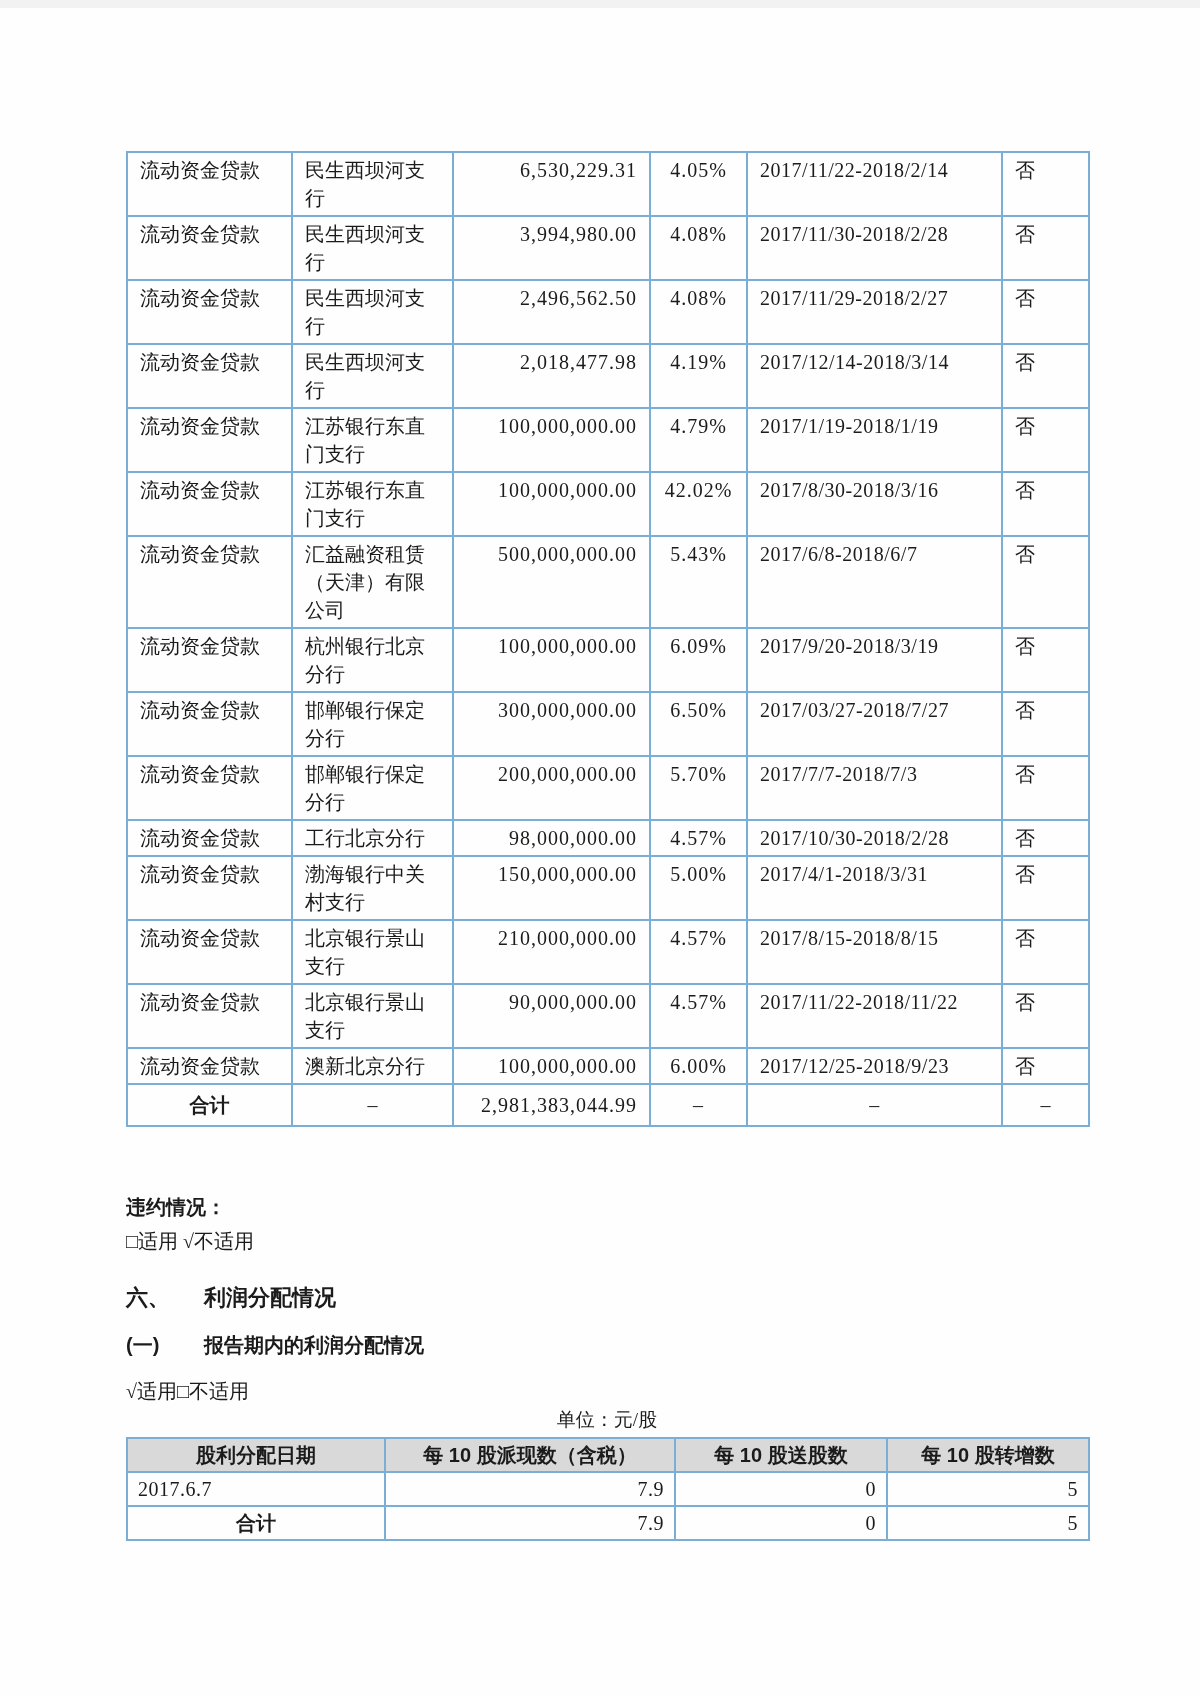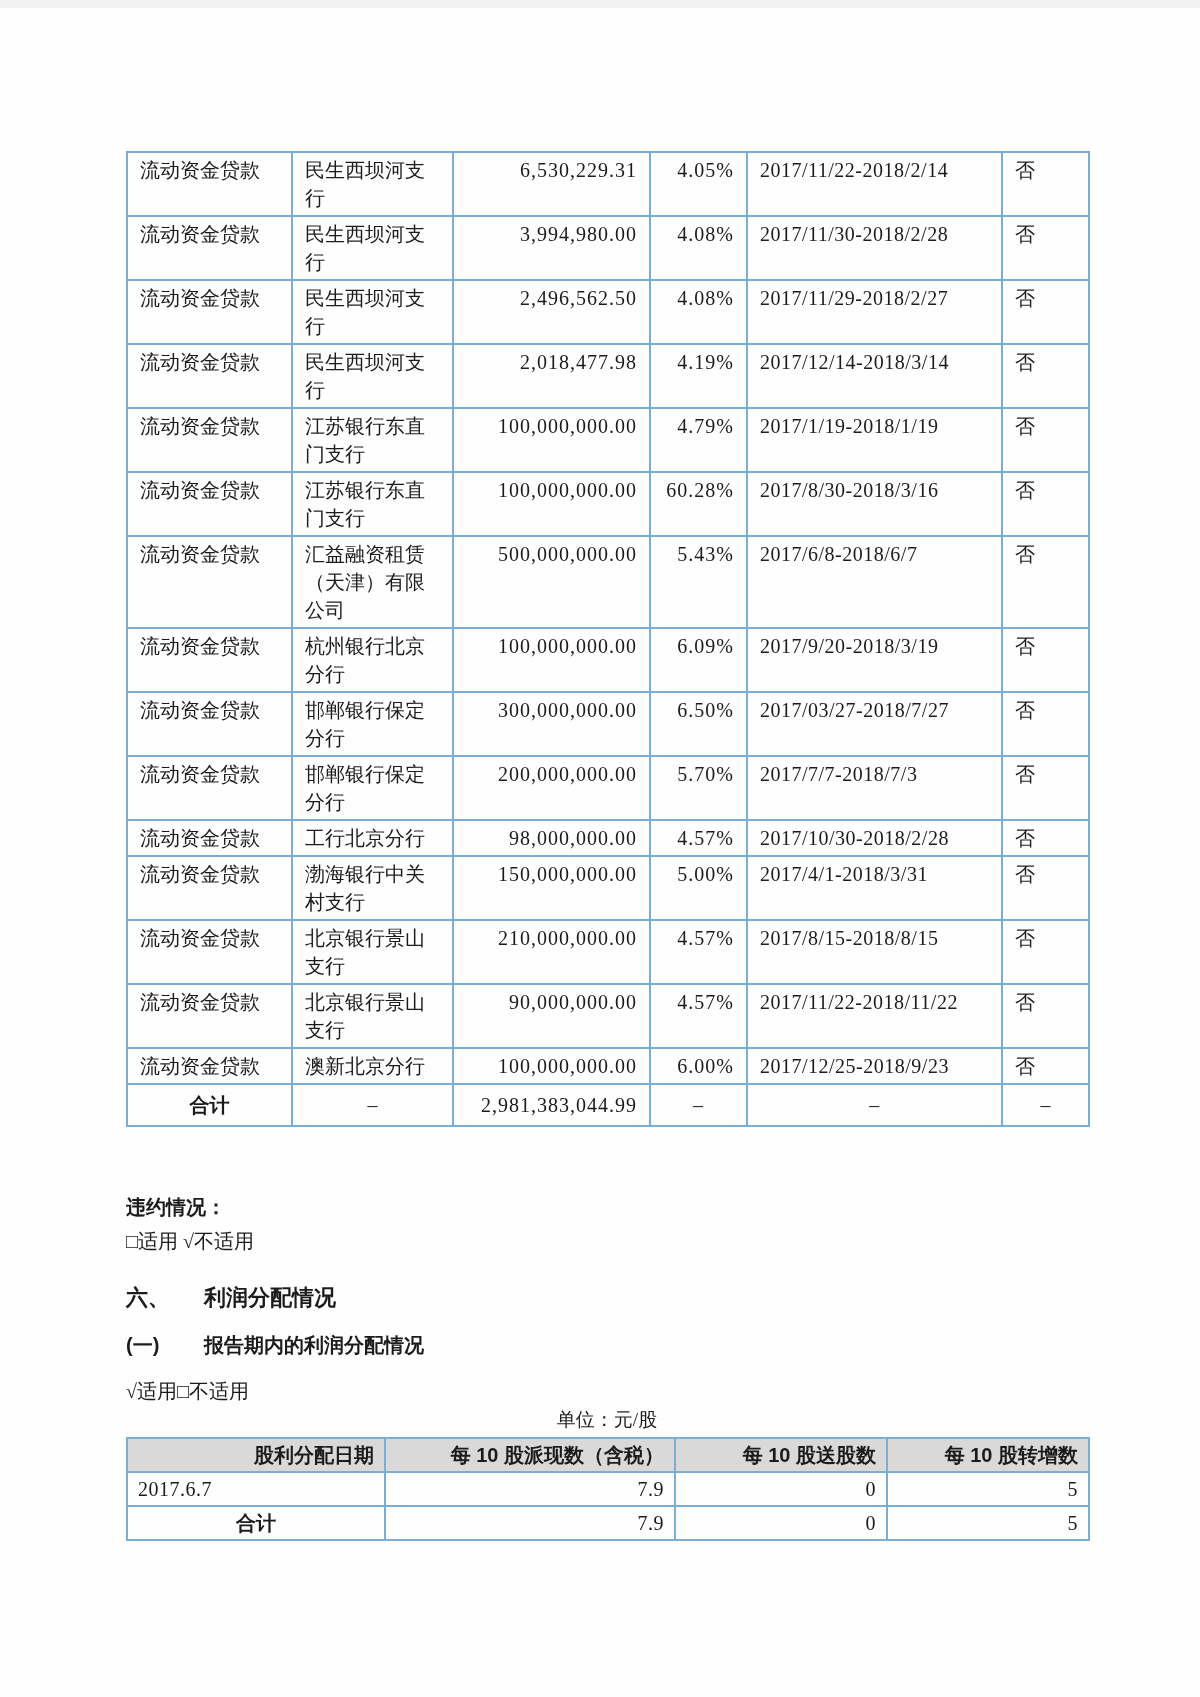--- a/index.html
+++ b/index.html
@@ -18,21 +18,21 @@
   table.loan-table td {
     border:2px solid #7aaed4;
     vertical-align:top;
     font-size:20px; line-height:28px;
     padding:3px 12px 3px 12px;
     overflow:hidden;
   }
   td.col-type   { padding-left:12px; }
   td.col-lender { padding-left:12px; }
   td.col-amount { text-align:right; padding-right:15px; letter-spacing:1px; }
-  td.col-rate   { text-align:right; padding-right:8px; letter-spacing:1px; }
+  td.col-rate   { text-align:center; padding-right:8px; letter-spacing:1px; }
   td.col-period { padding-left:12px; letter-spacing:0.5px; }
   td.col-overdue{ padding-left:18px; }
 
   tr.loan-total-row td { padding-top:6px; padding-bottom:6px; }
   td.total-label {
     text-align:center;
     font-family:"Liberation Sans","DejaVu Sans",sans-serif;
     font-weight:bold; font-size:20px;
   }
   td.dash { text-align:center; padding-left:0; padding-right:0; }
@@ -65,21 +65,21 @@
     border-collapse:collapse; width:962px; table-layout:fixed; margin-top:4px;
   }
   table.div-table th, table.div-table td {
     border:2px solid #7aaed4;
     font-size:20px; line-height:26px; padding:3px 10px;
     overflow:hidden;
   }
   table.div-table th {
     background:#d9d9d9;
     font-family:"Liberation Sans","DejaVu Sans",sans-serif;
-    font-weight:bold; text-align:right;
+    font-weight:bold; text-align:center;
   }
   td.d-date  { text-align:left; padding-left:10px; letter-spacing:0.5px; }
   td.d-num   { text-align:right; padding-right:14px; letter-spacing:0.5px;font-family:Liberation Serif, serif; }
   td.d-total {
     text-align:center;
     font-family:"Liberation Sans","DejaVu Sans",sans-serif;
     font-weight:bold;
   }
 </style>
 </head>
@@ -135,21 +135,21 @@
             <td class="col-lender">江苏银行东直门支行</td>
             <td class="col-amount">100,000,000.00</td>
             <td class="col-rate">4.79%</td>
             <td class="col-period">2017/1/19-2018/1/19</td>
             <td class="col-overdue">否</td>
           </tr>
           <tr>
             <td class="col-type">流动资金贷款</td>
             <td class="col-lender">江苏银行东直门支行</td>
             <td class="col-amount">100,000,000.00</td>
-            <td class="col-rate">60.28%</td>
+            <td class="col-rate">42.02%</td>
             <td class="col-period">2017/8/30-2018/3/16</td>
             <td class="col-overdue">否</td>
           </tr>
           <tr>
             <td class="col-type">流动资金贷款</td>
             <td class="col-lender">汇益融资租赁（天津）有限公司</td>
             <td class="col-amount">500,000,000.00</td>
             <td class="col-rate">5.43%</td>
             <td class="col-period">2017/6/8-2018/6/7</td>
             <td class="col-overdue">否</td>

